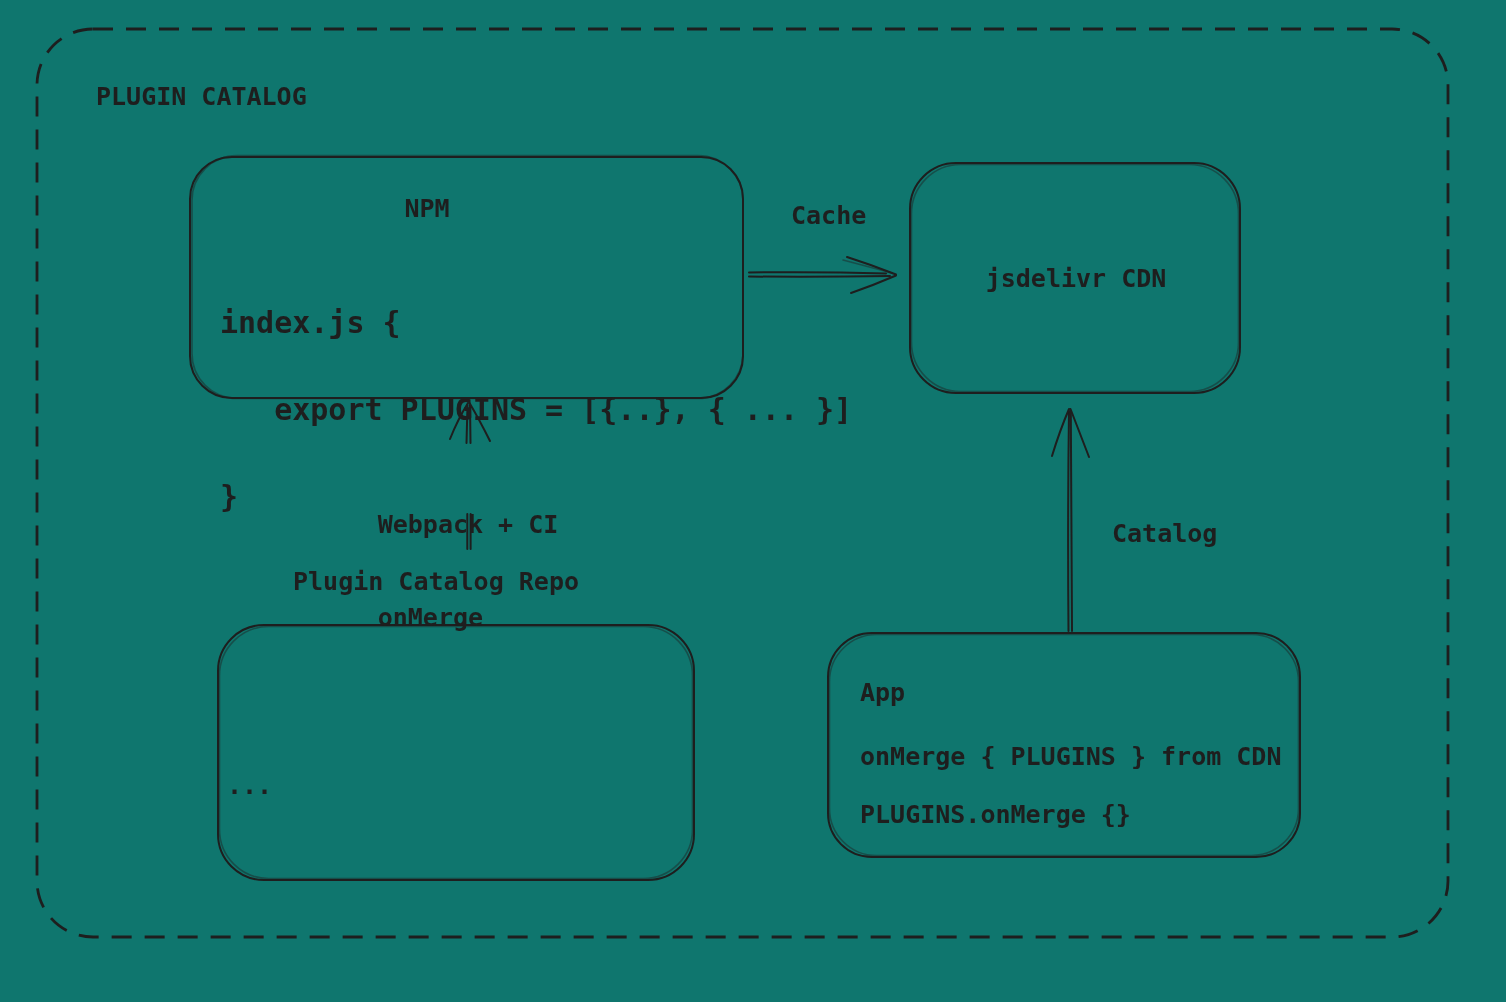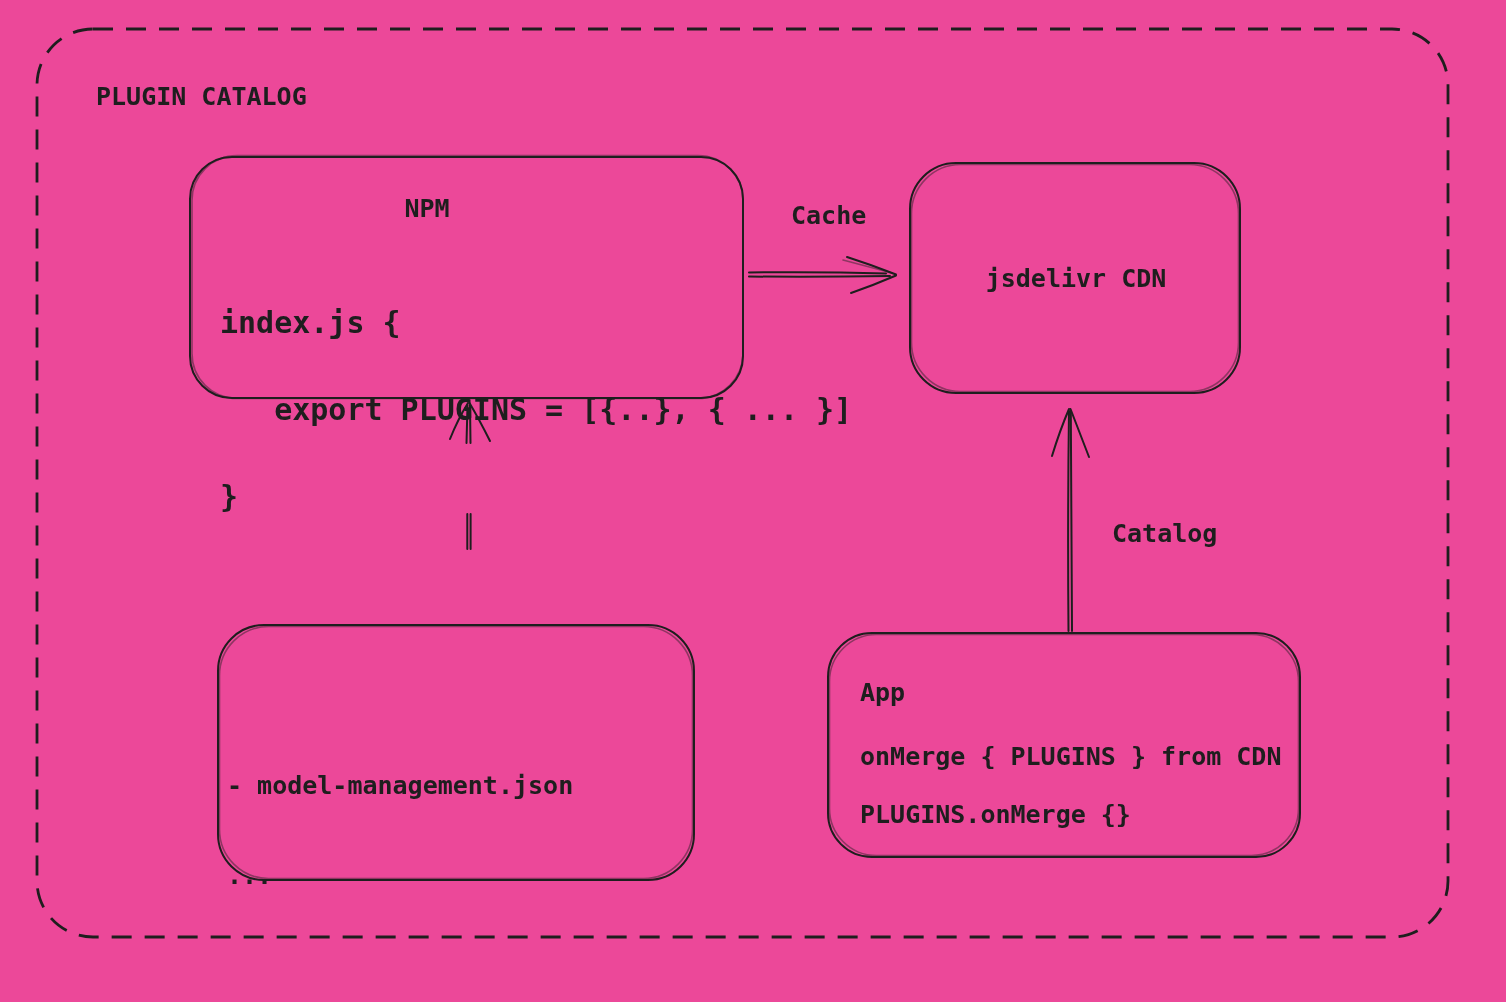--- a/index.html
+++ b/index.html
@@ -1,20 +1,20 @@
 <!DOCTYPE html>
 <html><head>
 <meta charset="utf-8">
 <style>
   html, body { margin: 0; padding: 0; background: #ffffff; }
   .canvas {
     position: relative;
     width: 1506px;
     height: 1002px;
-    background: #ec4899;
+    background: #0f766e;
     overflow: hidden;
     font-family: "DejaVu Sans Mono", "Liberation Mono", monospace;
     font-weight: bold;
     color: #1e1e1e;
   }
   .shapes { position: absolute; left: 0; top: 0; }
   .sketch path, .sketch rect {
     fill: none;
     stroke: #1e1e1e;
     stroke-width: 2;
@@ -100,23 +100,27 @@
   <div class="label f24 code-block" style="left:220px; top:250px; line-height:29px;">
     <div>index.js {</div>
     <div>   export PLUGINS = [{..}, { ... }]</div>
     <div>}</div>
   </div>
 
   <div class="label f25" style="left:791px; top:201px;">Cache</div>
 
   <div class="label f25 centered" style="left:1076px; top:264px;">jsdelivr CDN</div>
 
+  <div class="label f25 centered" style="left:468px; top:447px; line-height:31px;">
+    <div>Webpack + CI</div>
+    <div>onMerge</div>
+  </div>
 
+  <div class="label f25 centered" style="left:436px; top:567px;">Plugin Catalog Repo</div>
   <div class="label f25 code-block" style="left:227px; top:711px; line-height:30px;">
-    <div>- model-management.json</div>
     <div>...</div>
   </div>
 
   <div class="label f25" style="left:860px; top:678px;">App</div>
   <div class="label f25" style="left:860px; top:742px;">onMerge { PLUGINS } from CDN</div>
   <div class="label f25" style="left:860px; top:800px;">PLUGINS.onMerge {}</div>
 
   <div class="label f25" style="left:1112px; top:519px;">Catalog</div>
 
 </div>

